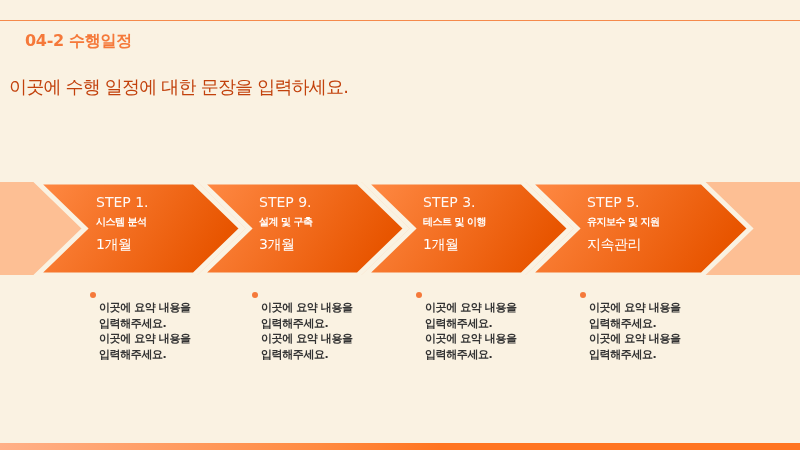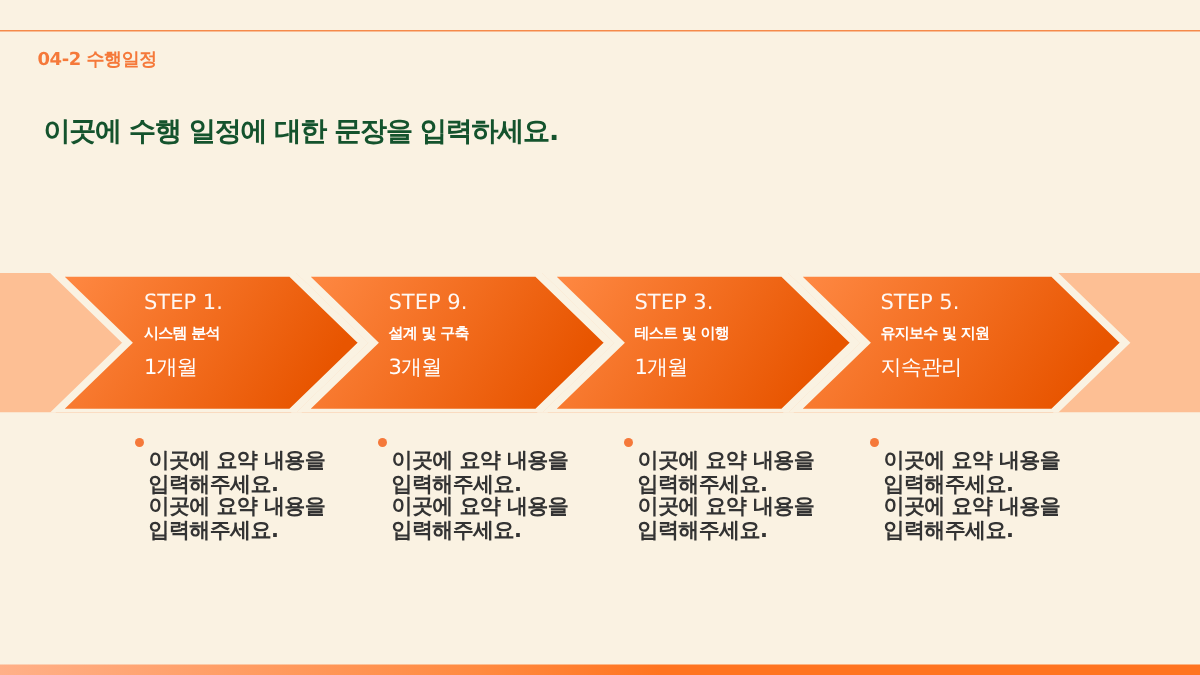--- a/index.html
+++ b/index.html
@@ -1,29 +1,29 @@
 <!DOCTYPE html>
 <html><head>
 <meta charset="utf-8">
 <style>
   * { margin:0; padding:0; box-sizing:border-box; }
   html, body { width:800px; height:450px; overflow:hidden; }
   body { background:#faf2e2; font-family:"DejaVu Sans","Liberation Sans",sans-serif; position:relative; }
   .top-line { position:absolute; left:0; top:20px; width:800px; height:1px; background:#f58a4b; }
-  .section-label { position:absolute; left:25px; top:31px; font-size:12px; font-weight:bold; color:#f5793a; letter-spacing:-0.3px; }
-  .page-title { position:absolute; left:29px; top:75px; font-size:18px; font-weight:bold; color:#14532d; letter-spacing:-0.8px; }
+  .section-label { position:absolute; left:25px; top:31px; font-size:16px; font-weight:bold; color:#f5793a; letter-spacing:-0.3px; }
+  .page-title { position:absolute; left:9px; top:75px; font-size:18px; font-weight:normal; color:#c2410c; letter-spacing:-0.8px; }
   .band { position:absolute; left:0; top:182px; width:800px; height:93px; }
   .band svg { position:absolute; left:0; top:0; }
   .step { position:absolute; top:182px; height:93px; color:#fff; }
   .step-num { position:absolute; top:12px; font-size:14px; letter-spacing:0; opacity:0.95; white-space:nowrap; }
   .step-name { position:absolute; top:33px; font-size:10px; font-weight:bold; white-space:nowrap; letter-spacing:-0.5px; }
   .step-dur { position:absolute; top:54px; font-size:14px; white-space:nowrap; letter-spacing:-0.5px; }
   .desc { position:absolute; top:292px; }
   .dot { position:absolute; left:0; top:0; width:6px; height:6px; border-radius:50%; background:#f5793a; }
-  .desc-text { position:absolute; left:9px; top:8px; font-size:14px; line-height:15.5px; color:#333; font-weight:bold; white-space:nowrap; letter-spacing:-0.4px; }
+  .desc-text { position:absolute; left:9px; top:8px; font-size:11px; line-height:15.5px; color:#333; font-weight:bold; white-space:nowrap; letter-spacing:-0.4px; }
   .bottom-bar { position:absolute; left:0; bottom:0; width:800px; height:7px; background:linear-gradient(90deg,#ffb088 0%,#ff8a40 40%,#ff7420 55%,#ff7420 100%); }
 </style>
 </head>
 <body>
 
 <div class="top-line"></div>
 <div class="section-label">04-2 수행일정</div>
 <div class="page-title">이곳에 수행 일정에 대한 문장을 입력하세요.</div>
 
 <div class="band">

